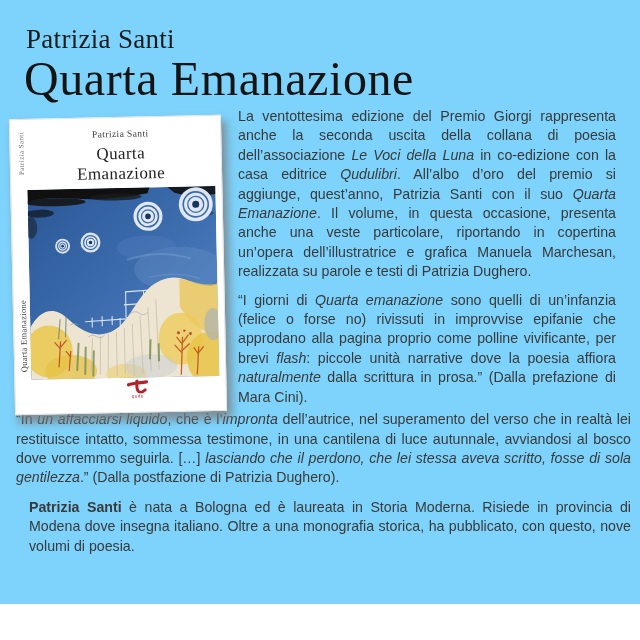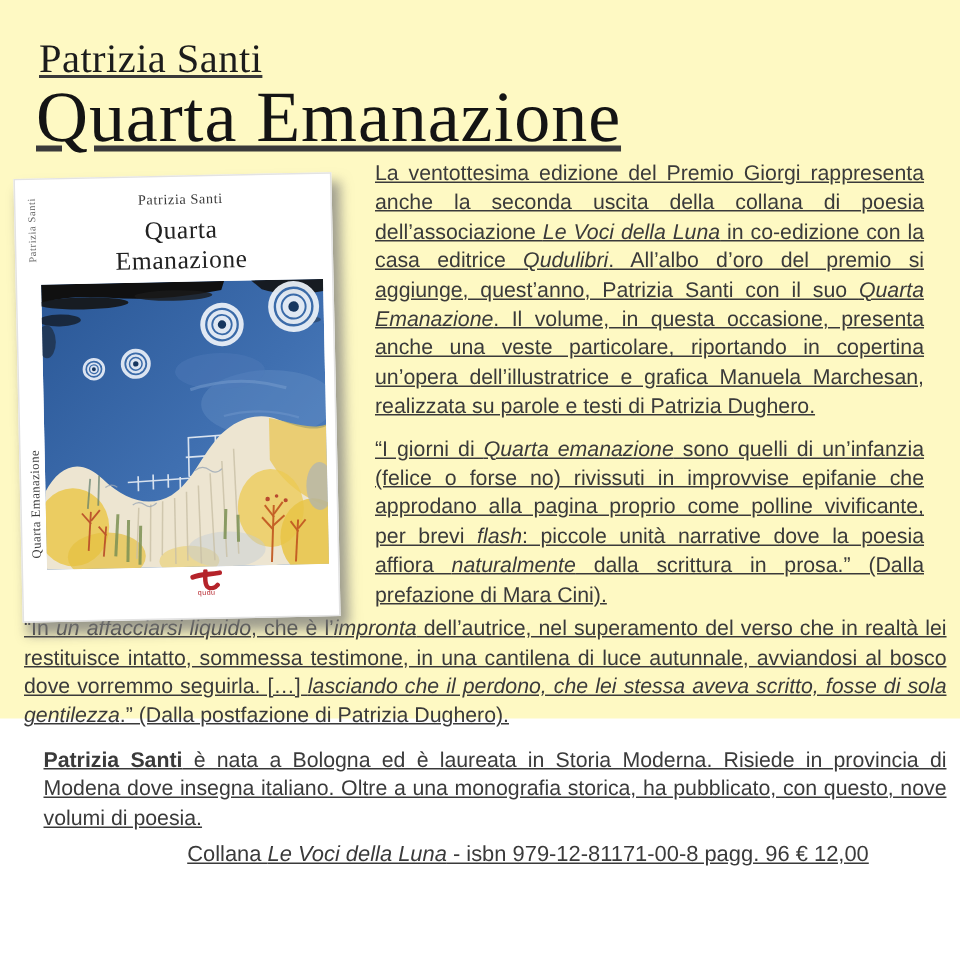--- a/index.html
+++ b/index.html
@@ -3,21 +3,21 @@
 <meta charset="utf-8">
 <style>
   * { margin:0; padding:0; box-sizing:border-box; }
   html,body { width:640px; height:640px; }
   body {
     background:#ffffff;
     font-family:"Liberation Sans", sans-serif;
     color:#3a3a3a;
     overflow:hidden;
   }
-  .page { position:relative; width:640px; height:479px; background:#fef9c3;text-decoration:underline; }
+  .page { position:relative; width:640px; height:604px; background:#7dd3fc; }
 
   
   .header { padding:25px 0 0 26px; }
   .header-author {
     font-family:"Liberation Serif", serif;
     font-size:27px; line-height:28px; color:#1c1c1c; letter-spacing:0.3px;
   }
   .header-title {
     font-family:"Liberation Serif", serif;
     font-size:48px; line-height:52px; color:#141414; letter-spacing:0.6px;
@@ -62,21 +62,21 @@
   .logo-glyph { display:block; margin:0 auto; }
   .logo-text {
     font-size:4.8px; color:#b5232a; letter-spacing:0.3px; line-height:5px;
     font-family:"Liberation Sans", sans-serif; margin-top:0px;
   }
 
   
   .bodytext {
     font-size:14.2px; line-height:19.4px; text-align:justify; color:#3a3a3a;
   }
-  .col-right { flex:1 1 auto; padding:1px 24px 0 0;margin-left:12px; }
+  .col-right { flex:1 1 auto; padding:1px 24px 0 0; }
   .col-right p + p { margin-top:9px; }
   .full-para { margin:3px 9px 0 16px; }
   .bio-para  { margin:10px 9px 0 29px; }
   .it { font-style:italic; }
   .bd { font-weight:bold; }
 
   .colophon {
     margin-top:5px; padding-left:74px; padding-right:10px;
     text-align:center; font-size:14.6px; line-height:19.4px; color:#3a3a3a;
   }
@@ -250,15 +250,14 @@
       <p><span>La ventottesima edizione del Premio Giorgi rappresenta anche la seconda uscita della collana di poesia dell’associazione </span><span class="it">Le Voci della Luna</span><span> in co-edizione con la casa editrice </span><span class="it">Qudulibri</span><span>. All’albo d’oro del premio si aggiunge, quest’anno, Patrizia Santi con il suo </span><span class="it">Quarta Emanazione</span><span>. Il volume, in questa occasione, presenta anche una veste particolare, riportando in copertina un’opera dell’illustratrice e grafica Manuela Marchesan, realizzata su parole e testi di Patrizia Dughero.</span></p>
       <p><span>“I giorni di </span><span class="it">Quarta emanazione</span><span> sono quelli di un’infanzia (felice o forse no) rivissuti in improvvise epifanie che approdano alla pagina proprio come polline vivificante, per brevi </span><span class="it">flash</span><span>: piccole unità narrative dove la poesia affiora </span><span class="it">naturalmente</span><span> dalla scrittura in prosa.” (Dalla prefazione di Mara Cini).</span></p>
     </div>
 
   </div>
 
   <p class="bodytext full-para"><span>“In </span><span class="it">un affacciarsi liquido</span><span>, che è l’</span><span class="it">impronta</span><span> dell’autrice, nel superamento del verso che in realtà lei restituisce intatto, sommessa testimone, in una cantilena di luce autunnale, avviandosi al bosco dove vorremmo seguirla. […] </span><span class="it">lasciando che il perdono, che lei stessa aveva scritto, fosse di sola gentilezza</span><span>.” (Dalla postfazione di Patrizia Dughero).</span></p>
 
   <p class="bodytext bio-para"><span class="bd">Patrizia Santi</span><span> è nata a Bologna ed è laureata in Storia Moderna. Risiede in provincia di Modena dove insegna italiano. Oltre a una monografia storica, ha pubblicato, con questo, nove volumi di poesia.</span></p>
 
-  <div class="colophon"><span>Collana </span><span class="it">Le Voci della Luna</span><span> - isbn 979-12-81171-00-8 pagg. 96 € 12,00</span></div>
 
 </div>
 
 </body></html>

